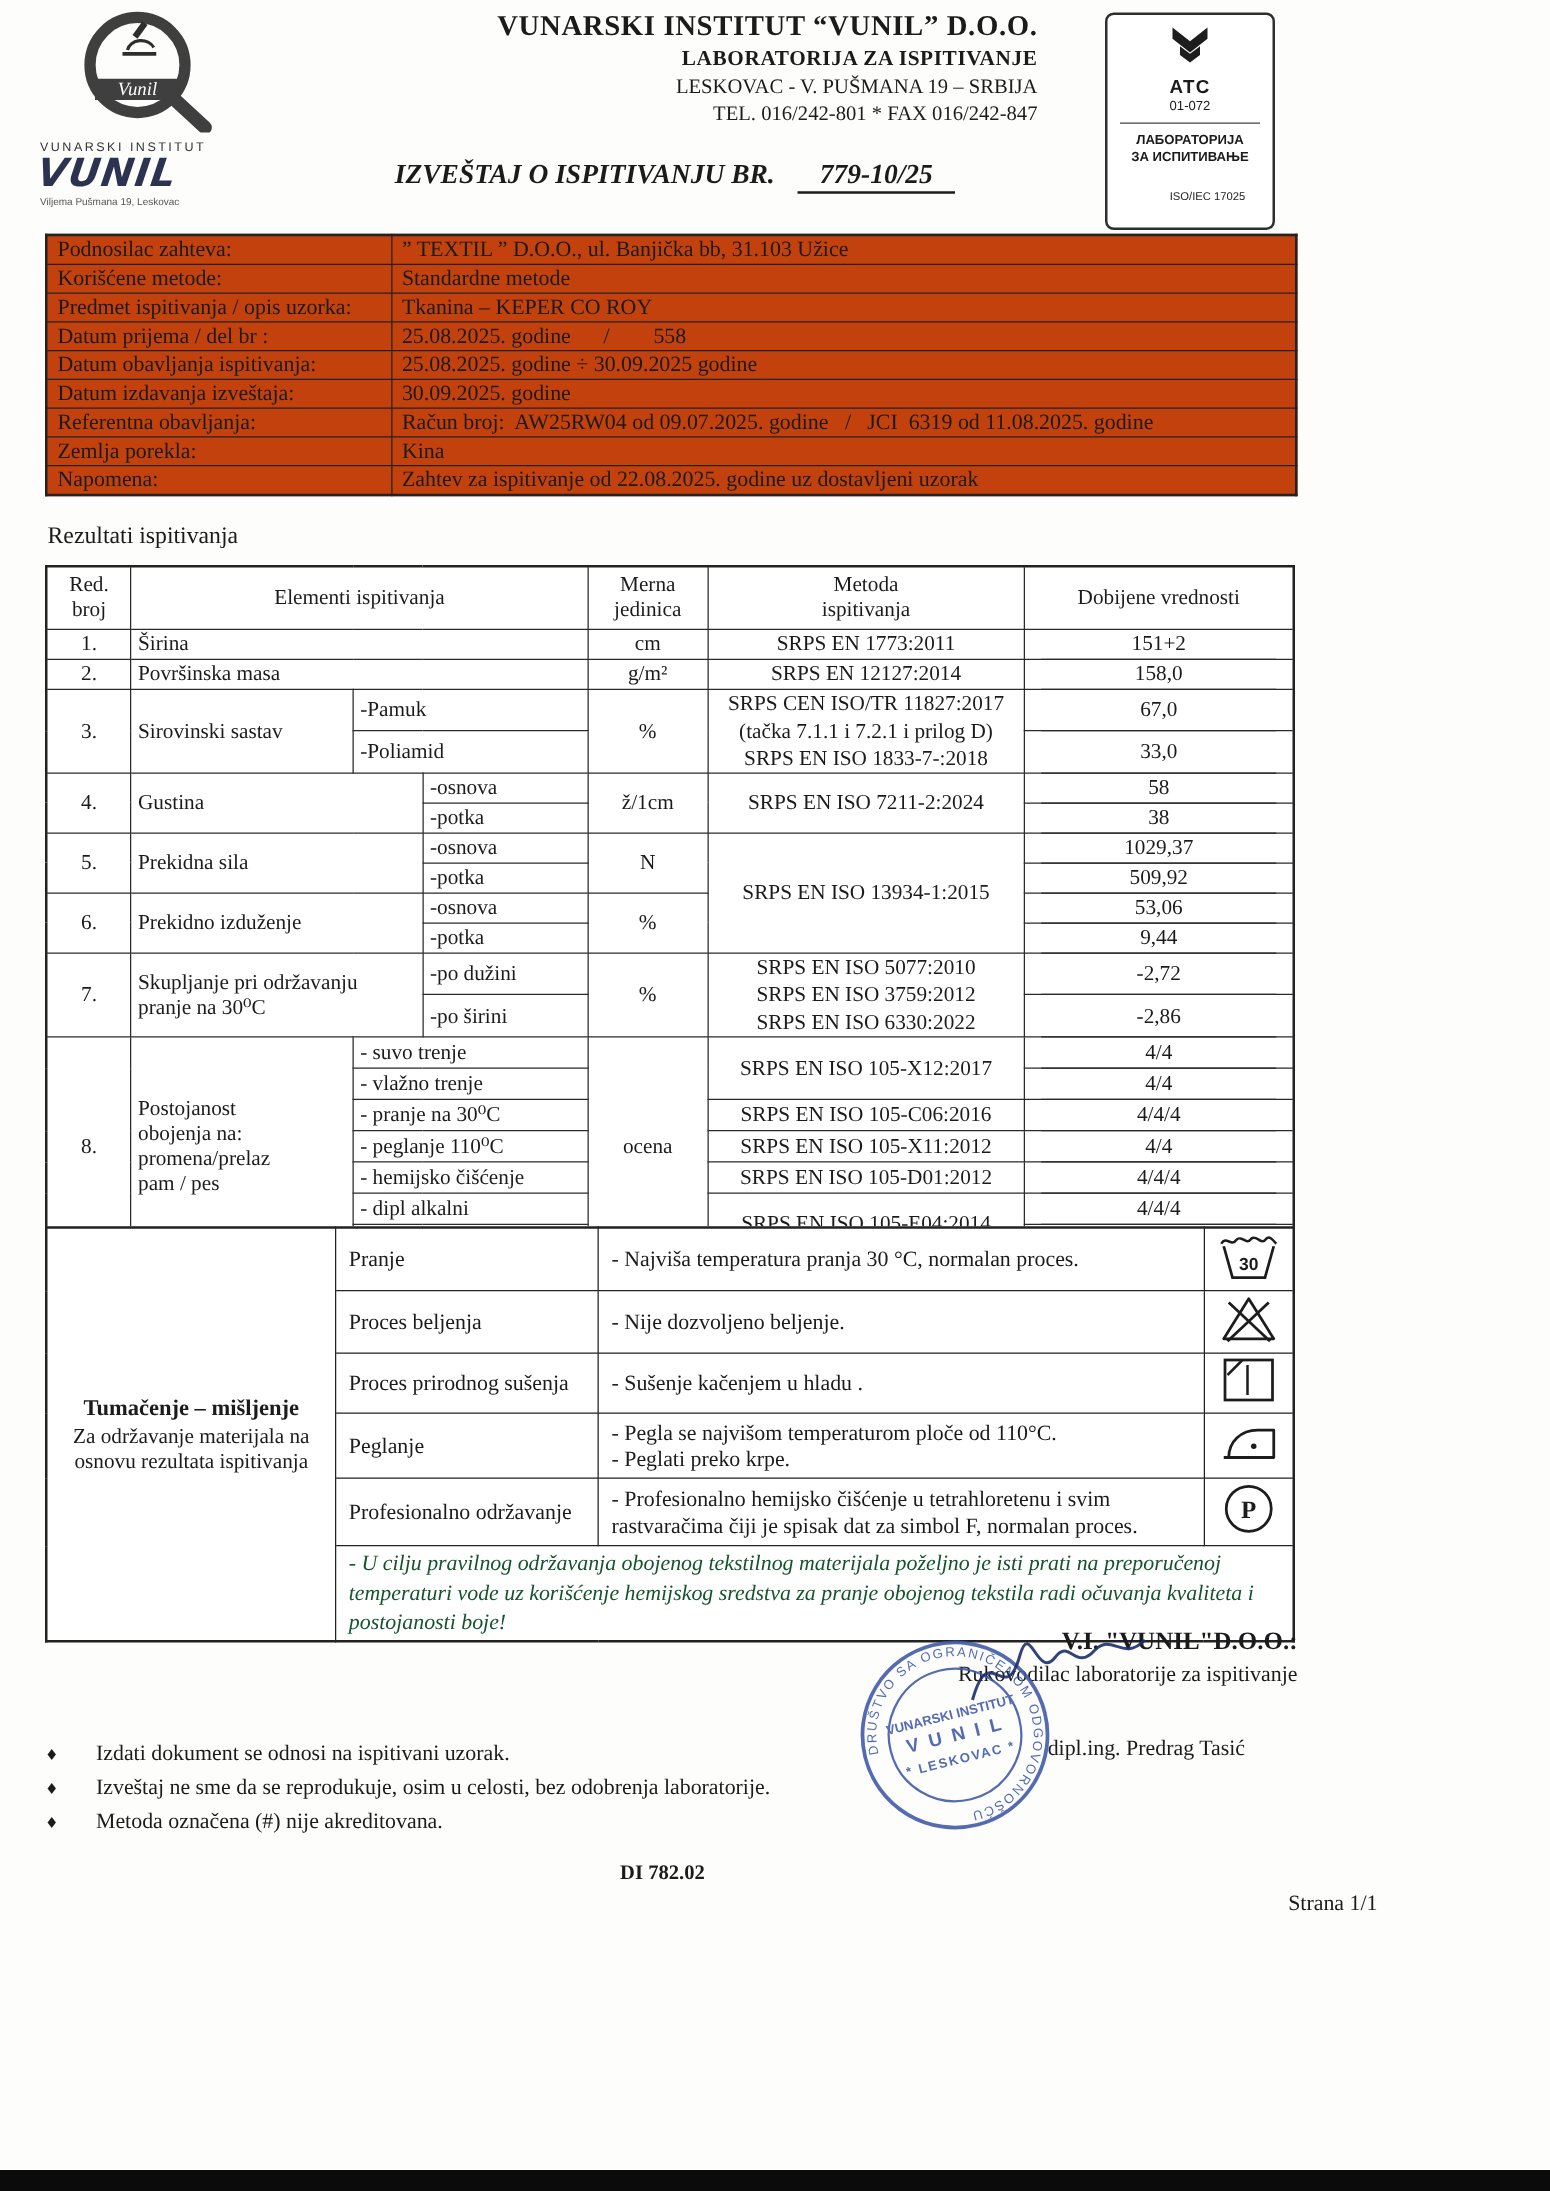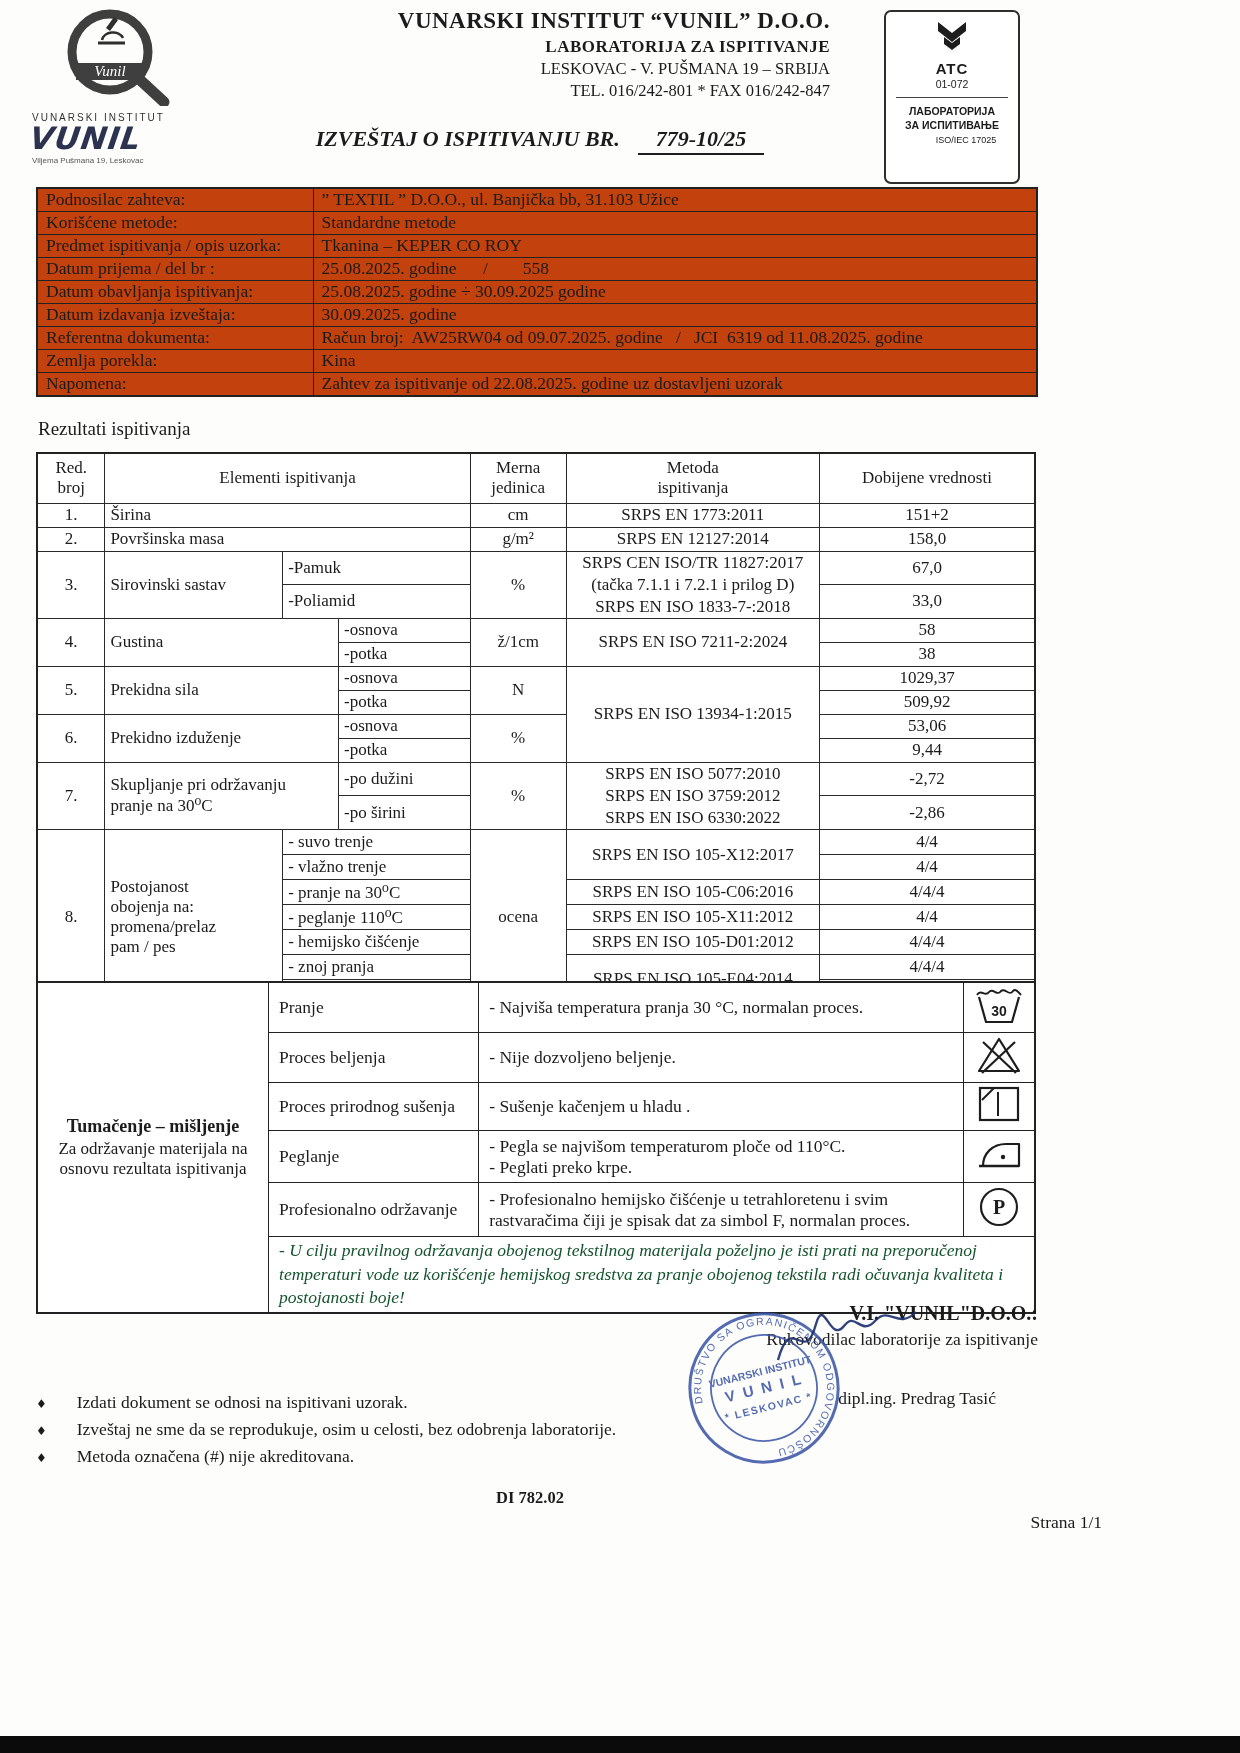--- a/index.html
+++ b/index.html
@@ -29,21 +29,21 @@
   .report-line { position:absolute; left:230px; top:126px; width:620px; text-align:center; font-style:italic; font-weight:bold; font-size:22px; }
   .report-num { border-bottom:2.5px solid #1d1d1d; margin-left:18px; padding:0 18px 2px 18px; }
 
   .atc-badge { position:absolute; left:884px; top:10px; width:136px; height:174px;
     border:2px solid #2e2e2e; border-radius:7px; text-align:center;
     font-family:"Liberation Sans","DejaVu Sans",sans-serif; padding-top:8px; background:#fff;}
   .atc-name { font-size:15px; font-weight:bold; letter-spacing:1px; margin-top:2px;}
   .atc-num  { font-size:10.5px; margin-top:1px; }
   .atc-sep  { border-top:1.5px solid #444; margin:7px 10px 6px 10px; }
   .atc-l1   { font-size:10.5px; font-weight:bold; line-height:1.35; }
-  .atc-iso  { font-size:9px; margin-top:3px; color:#222;padding-left:28px; }
+  .atc-iso  { font-size:9px; margin-top:19px; color:#222;padding-left:28px; }
 
   
   .info-table { position:absolute; left:36px; top:187px; width:1002px; border-collapse:collapse; border:2.5px solid #222; background:#c2410c;}
   .info-table td { border:1.5px solid #222; font-size:17.5px; padding:0px 8px 1px 8px; height:22px; white-space:pre-wrap; }
   .info-table td.lbl { width:276px; }
 
   
   .results-title { position:absolute; left:38px; top:418px; font-size:19px; }
   .results-table { position:absolute; left:36px; top:452px; width:1000px; border-collapse:collapse; border:2px solid #222; background:#fff;}
   .results-table th, .results-table td { border:1.5px solid #2a2a2a; font-size:17px; font-weight:normal; padding:0 5px; }
@@ -154,21 +154,21 @@
         </tr>
       <tr>
           <td class="lbl">Datum obavljanja ispitivanja:</td>
           <td>25.08.2025. godine ÷ 30.09.2025 godine</td>
         </tr>
       <tr>
           <td class="lbl">Datum izdavanja izveštaja:</td>
           <td>30.09.2025. godine</td>
         </tr>
       <tr>
-          <td class="lbl">Referentna dokumenta:</td>
+          <td class="lbl">Referentna obavljanja:</td>
           <td>Račun broj:  AW25RW04 od 09.07.2025. godine   /   JCI  6319 od 11.08.2025. godine</td>
         </tr>
       <tr>
           <td class="lbl">Zemlja porekla:</td>
           <td>Kina</td>
         </tr>
       <tr>
           <td class="lbl">Napomena:</td>
           <td>Zahtev za ispitivanje od 22.08.2025. godine uz dostavljeni uzorak</td>
         </tr>
@@ -302,21 +302,21 @@
         <td colspan="2" class="nm sub">- peglanje 110⁰C</td>
         <td class="mth">SRPS EN ISO 105-X11:2012</td>
         <td class="val">4/4</td>
       </tr>
       <tr class="t25">
         <td colspan="2" class="nm sub">- hemijsko čišćenje</td>
         <td class="mth">SRPS EN ISO 105-D01:2012</td>
         <td class="val">4/4/4</td>
       </tr>
       <tr class="t25">
-        <td colspan="2" class="nm sub">- znoj pranja</td>
+        <td colspan="2" class="nm sub">- dipl alkalni</td>
         <td class="mth" rowspan="2">SRPS EN ISO 105-E04:2014</td>
         <td class="val">4/4/4</td>
       </tr>
       <tr class="t25">
         <td colspan="2" class="nm sub">- znoj  kiseli</td>
         <td class="val noline">4/4/4</td>
       </tr>
     </tbody>
   </table>
 

